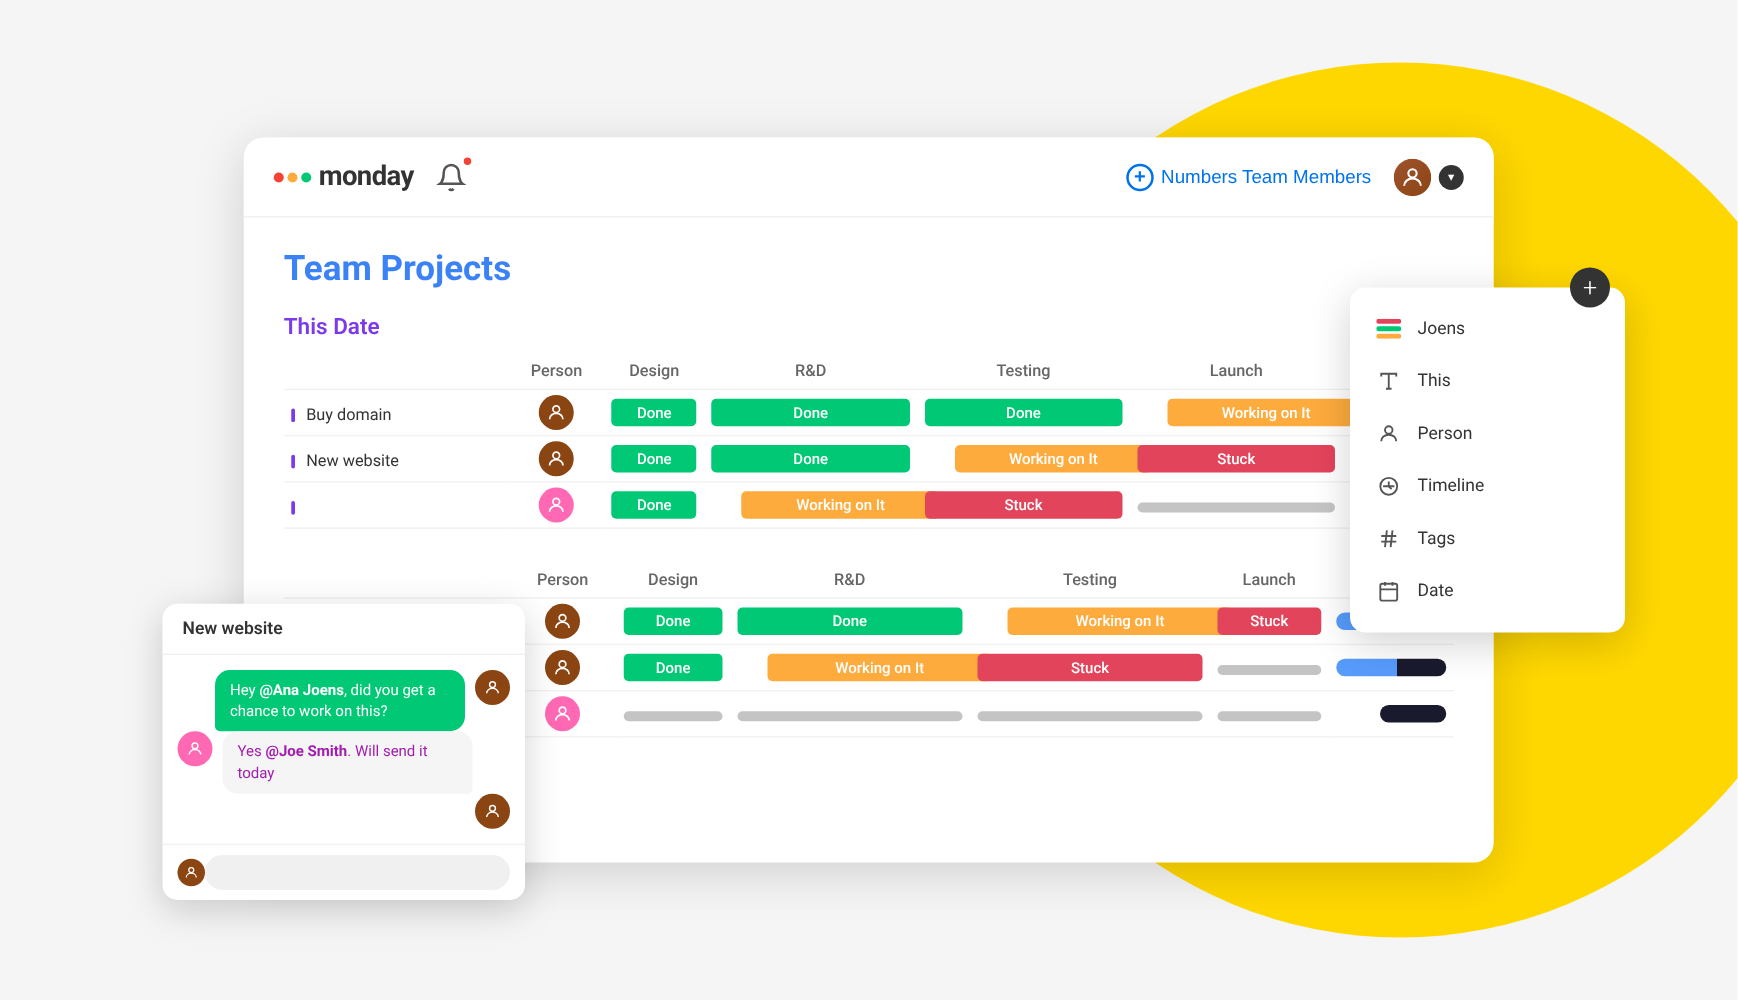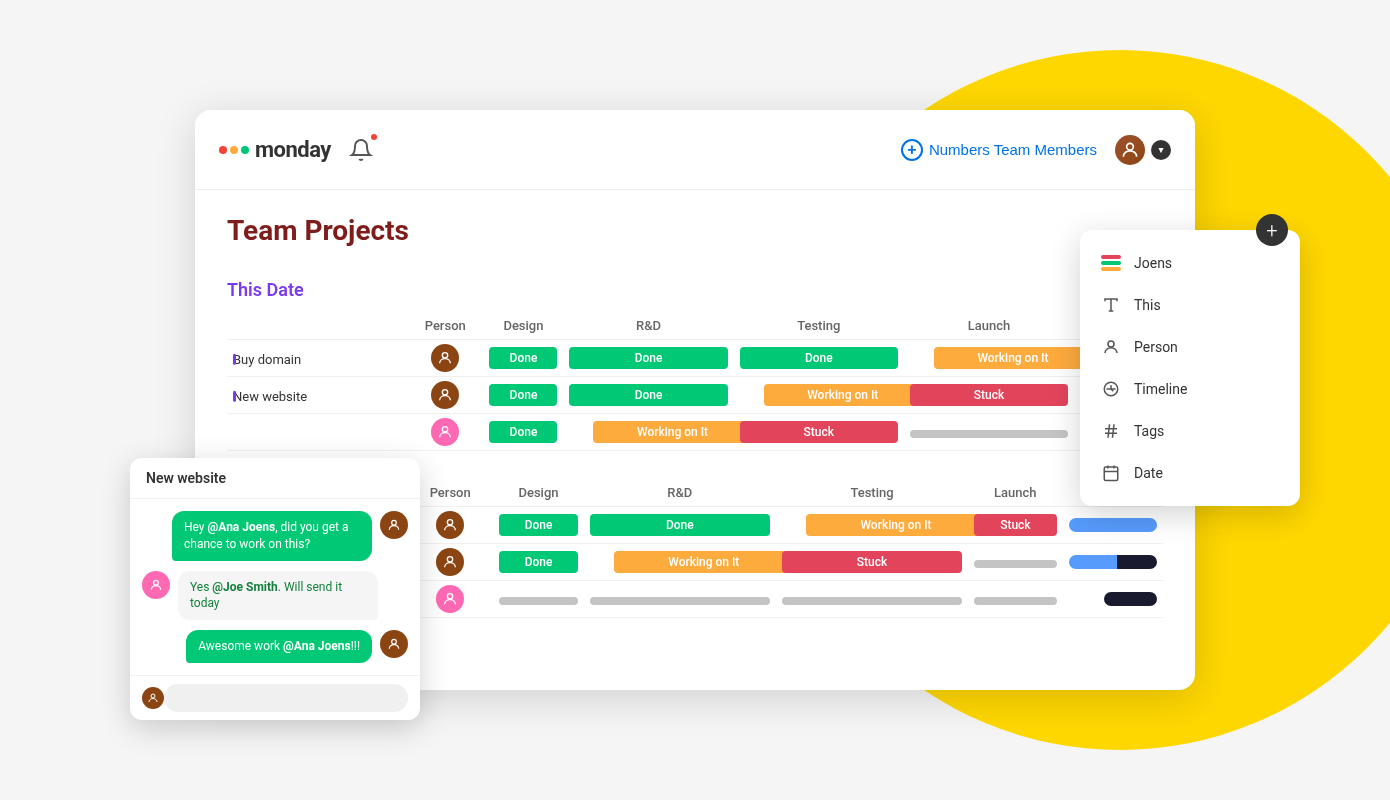--- a/index.html
+++ b/index.html
@@ -37,21 +37,21 @@
       z-index: 2;
       overflow: hidden;
     }
 
     
     .app-header {
       display: flex;
       align-items: center;
       justify-content: space-between;
       padding: 0 24px;
-      height: 80px;
+      height: 64px;
       border-bottom: 1px solid #eee;
       background: #fff;
     }
 
     .logo-area {
       display: flex;
       align-items: center;
       gap: 12px;
     }
 
@@ -179,22 +179,22 @@
 
     
     .app-content {
       padding: 24px 32px;
       overflow: hidden;
     }
 
     .page-title {
       font-size: 28px;
       font-weight: 700;
-      color: #7f1d1d;
-      margin-bottom: 32px;
+      color: #3b82f6;
+      margin-bottom: 20px;
     }
 
     
     .section-title {
       font-size: 18px;
       font-weight: 600;
       color: #7c3aed;
       margin-bottom: 12px;
     }
 
@@ -224,20 +224,21 @@
       text-align: center;
     }
 
     .project-table td:first-child {
       text-align: left;
     }
 
     .task-name {
       font-size: 13px;
       color: #333;
+      padding-left: 12px;
       position: relative;
     }
 
     .task-name::before {
       content: '';
       position: absolute;
       left: 0;
       top: 50%;
       transform: translateY(-50%);
       width: 3px;
@@ -293,21 +294,20 @@
       border-bottom: 1px solid #f0f0f0;
       font-size: 14px;
       font-weight: 600;
       color: #333;
     }
 
     .chat-messages {
       padding: 12px;
       display: flex;
       flex-direction: column;
-      gap: 10px;
     }
 
     .chat-message {
       display: flex;
       align-items: flex-start;
       gap: 8px;
     }
 
     .chat-message.outgoing {
       flex-direction: row-reverse;
@@ -322,21 +322,21 @@
     }
 
     .chat-bubble.green {
       background: #00c875;
       color: white;
       border-bottom-left-radius: 4px;
     }
 
     .chat-bubble.white {
       background: #f5f5f5;
-      color: #15803d;
+      color: #a21caf;
       border-bottom-right-radius: 4px;
     }
 
     .chat-avatar-sm {
       width: 28px;
       height: 28px;
       border-radius: 50%;
       background: #8b4513;
       flex-shrink: 0;
       display: flex;
@@ -650,23 +650,20 @@
       </div>
     </div>
 
     <div class="chat-message outgoing">
       <div class="chat-avatar-sm">
         <svg width="14" height="14" viewBox="0 0 24 24" fill="none" stroke="white" stroke-width="2">
           <circle cx="12" cy="8" r="4"></circle>
             <path d="M4 20c0-4 3.6-7 8-7s8 3 8 7"></path>
         </svg>
       </div>
-      <div class="chat-bubble green">
-        Awesome work <span class="chat-mention">@Ana Joens</span>!!!
-      </div>
     </div>
 
   </div>
   <div class="chat-input-area">
     <div class="chat-avatar-sm" style="width:22px;height:22px;flex-shrink:0">
       <svg width="12" height="12" viewBox="0 0 24 24" fill="none" stroke="white" stroke-width="2">
         <circle cx="12" cy="8" r="4"></circle>
           <path d="M4 20c0-4 3.6-7 8-7s8 3 8 7"></path>
       </svg>
     </div>

